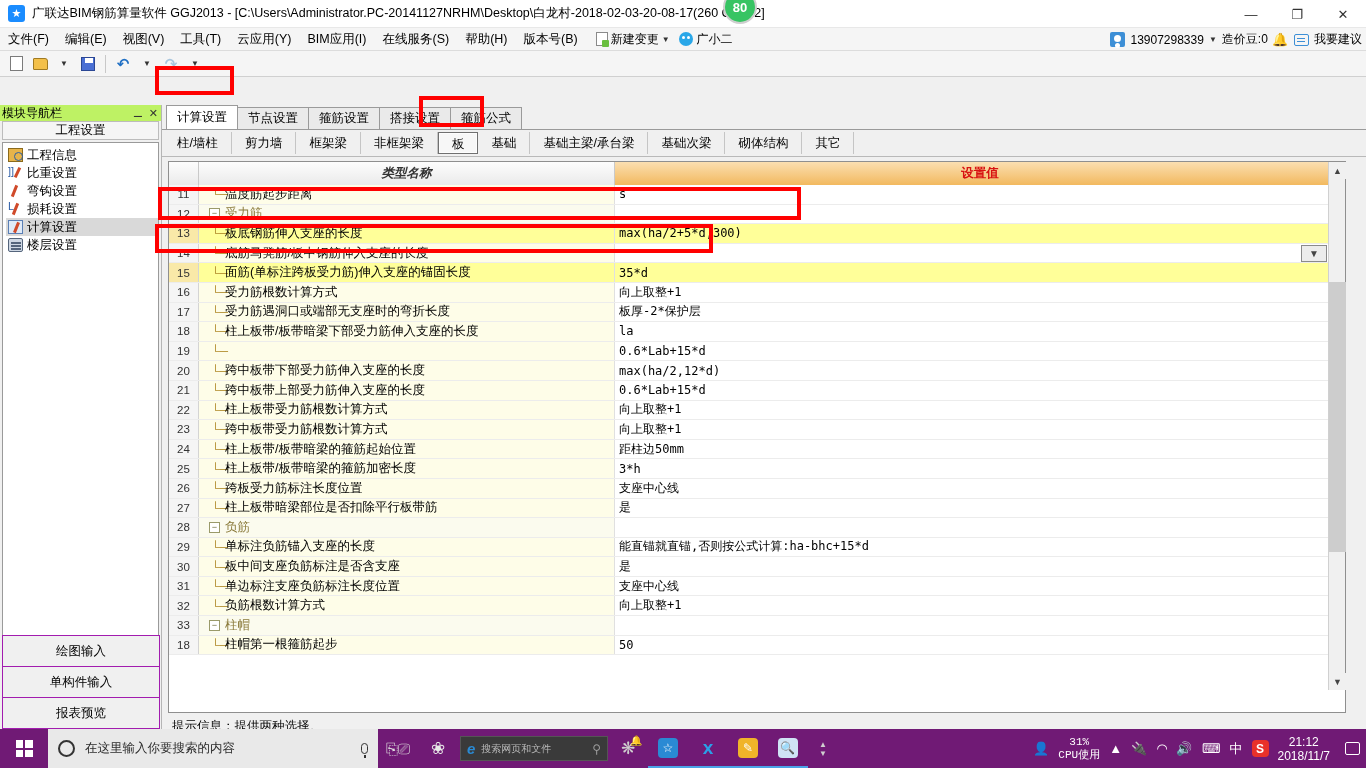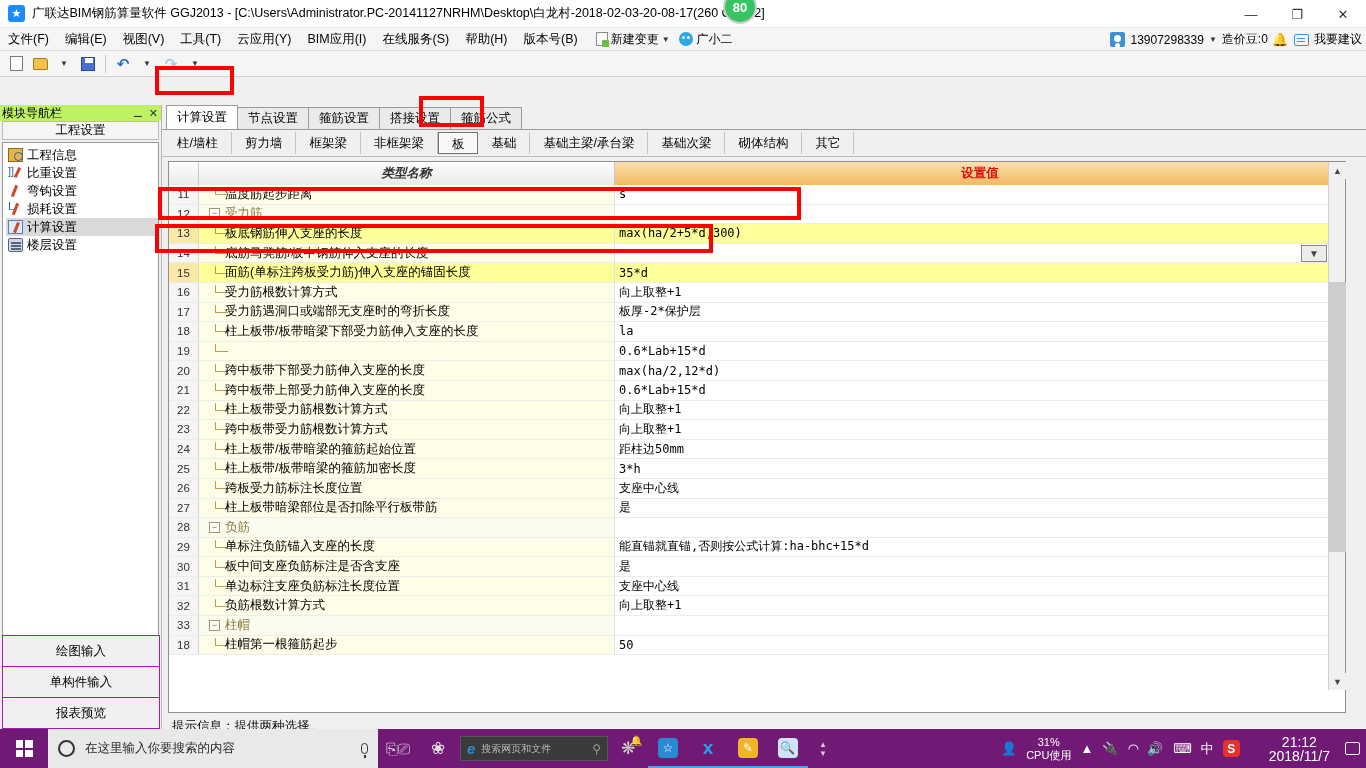--- a/index.html
+++ b/index.html
@@ -150,23 +150,23 @@
   #searchbox .ph{ font-size:12.5px;color:#2b2b2b;flex:1;}
   .mic{ width:7px;height:11px;border:1.5px solid #333;border-radius:4px;position:relative;}
   .mic:after{content:"";position:absolute;left:1.5px;top:11px;width:2px;height:3px;background:#333;}
   .tb-ico{ width:40px;height:39px;display:flex;align-items:center;justify-content:center;position:relative;}
   .tb-ico.run{ border-bottom:2px solid #4aa3e8; }
   #ie-search{ width:148px;height:25px;background:#3a3a3a;border:1px solid #555;display:flex;
               align-items:center;gap:6px;padding:0 6px;margin-left:2px;}
   #ie-search .t{ font-size:10px;color:#b9b9b9;flex:1;}
   #sys-split{ width:30px;height:39px;display:flex;flex-direction:column;align-items:center;justify-content:center;color:#cfcfcf;font-size:8px;}
   #tray{ margin-left:auto;display:flex;align-items:center;height:39px;gap:9px;padding-right:6px;color:#fff;}
-  .cpu{ text-align:center;font-size:11px;line-height:13px;color:#fff;}
+  .cpu{ text-align:center;font-size:11px;line-height:13px;color:#fff;font-family:Liberation Mono, monospace;}
   .tray-ico{ font-size:13px;color:#fff; }
-  .clock{ text-align:center;font-size:14px;line-height:14px;color:#fff;margin-left:20px;}
+  .clock{ text-align:center;font-size:12px;line-height:14px;color:#fff;margin-left:0;}
   .notif{ width:15px;height:13px;border:1.5px solid #fff;border-radius:2px;margin-left:6px;}
   .sq{ width:20px;height:20px;border-radius:4px;display:flex;align-items:center;justify-content:center;
        font-size:12px;color:#fff;font-weight:bold;}
 </style>
 </head>
 <body>
 
 <div id="titlebar">
   <div class="tb-logo">★</div>
   <div class="tb-title">广联达BIM钢筋算量软件 GGJ2013 - [C:\Users\Administrator.PC-20141127NRHM\Desktop\白龙村-2018-02-03-20-08-17(260   GGJ12]</div>

